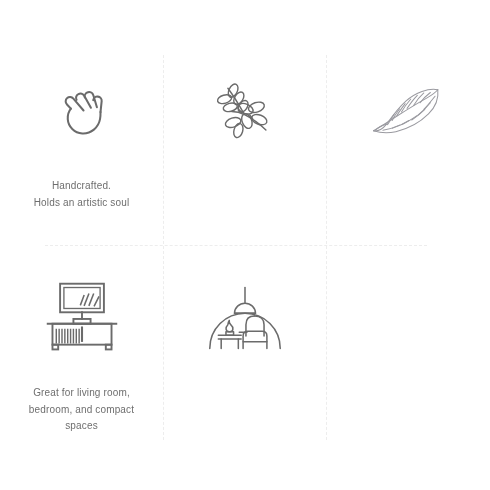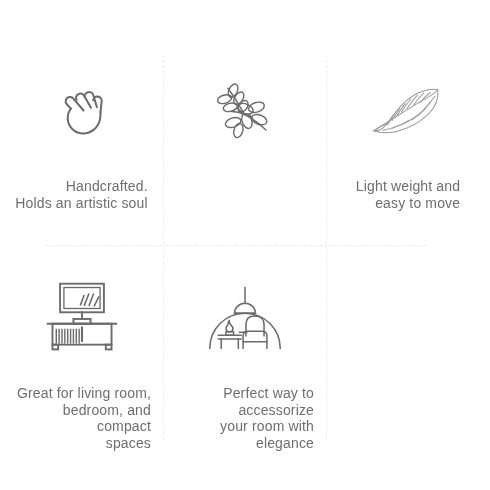--- a/index.html
+++ b/index.html
@@ -60,23 +60,23 @@
     display: flex;
     align-items: center;
     justify-content: center;
     height: 82px;
     width: 100%;
   }
   .icon-wrap svg { display: block; overflow: visible; }
 
   .caption {
     margin-top: 24px;
-    text-align: right;
+    text-align: center;
     color: #6e6e6e;
-    font-size: 14px;
+    font-size: 10px;
     line-height: 16.5px;
     letter-spacing: 0.15px;
     white-space: pre-line;
     max-width: 152px;
   }
   .cell-r2 .caption { margin-top: 26px; }
 </style>
 </head>
 <body>
 
@@ -138,22 +138,20 @@
         <path d="M29 33.5 C26.5 37.5 24 41.5 22 44.5"></path>
         <path d="M73 14 C69 19 65 24 61 28"></path>
         <path d="M68 21 C64 26 59.5 30.5 55 34"></path>
         <path d="M62 28 C57.5 32.5 52.5 36.5 48 39.5"></path>
         <path d="M54 34.5 C49 38 43.5 41.5 38 44"></path>
         <path d="M45 40 C39.5 43.5 33 46.5 27 48.5"></path>
         <path d="M35 45 C29.5 47.5 23.5 49.5 17 50.5"></path>
         <path d="M21 44 C17 45 12 47 9 50.5"></path>
       </svg>
     </div>
-    <div class="caption">Light weight and
-easy to move</div>
   </div>
 
   <div class="cell cell-r2">
     <div class="icon-wrap">
       <svg width="80" height="78" viewBox="0 0 84 80" fill="none" stroke="#6b6b6b" stroke-width="2" stroke-linecap="square" stroke-linejoin="miter">
 
         <rect x="19" y="4" width="46" height="30"></rect>
         <rect x="23" y="8" width="38" height="22" stroke-width="1.4"></rect>
         <path d="M44 16.5 L40.5 26" stroke-width="1.6"></path>
         <path d="M49 15 L44.5 26.5" stroke-width="1.6"></path>
@@ -200,18 +198,16 @@
         <path d="M52 38 C46 38 43 41.5 43 47 L43 59"></path>
         <path d="M52 38 C58 38 62 41.5 62 47 L62 59"></path>
         <path d="M43 47 L62 47" stroke-width="0"></path>
         <path d="M40 59 C40 55 42 54 45 54 L60 54 C63 54 65 55.5 65 59 L65 65 L40 65 Z"></path>
         <path d="M40 65 L40 72 M65 65 L65 72"></path>
         <path d="M44 65 L44 72 M61 65 L61 72" stroke-width="0"></path>
 
         <path d="M36 55 L44 55"></path>
       </svg>
     </div>
-    <div class="caption">Perfect way to accessorize
-your room with elegance</div>
   </div>
 
 
 </div>
 
 </body></html>

